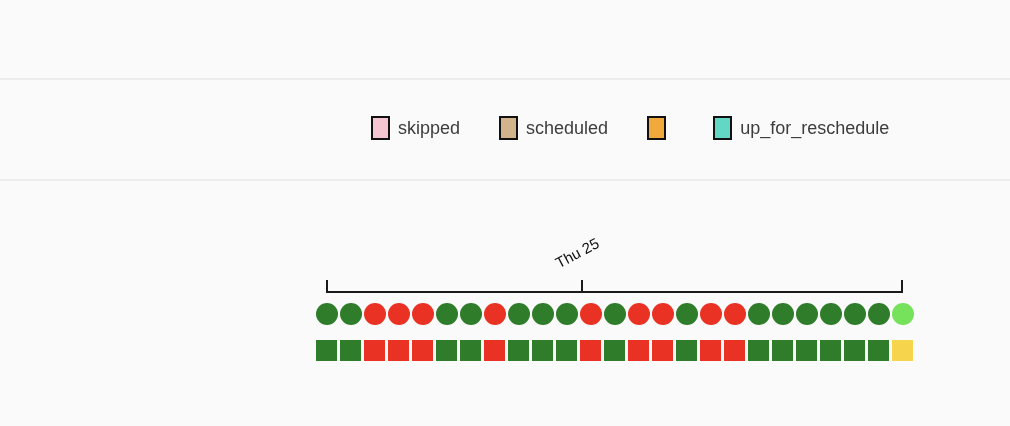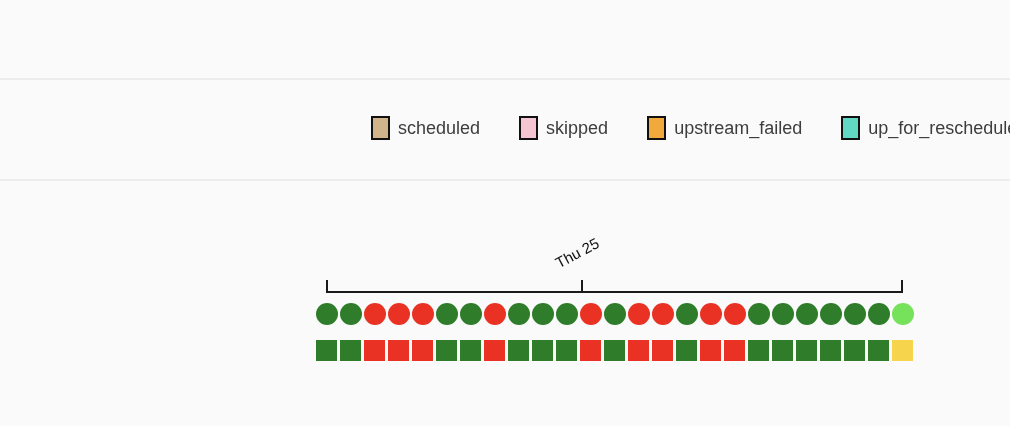--- a/index.html
+++ b/index.html
@@ -46,30 +46,29 @@
   .square{width:21px;height:21px;}
 </style>
 </head>
 <body>
 
 <div class="divider" id="divider-top"></div>
 <div class="divider" id="divider-legend"></div>
 
 <div id="legend">
     <div class="legend-item">
+      <span class="swatch" style="background: rgb(245, 198, 209);"></span>
+      <span class="legend-label">skipped</span>
+    </div>
+    <div class="legend-item">
       <span class="swatch" style="background: rgb(210, 180, 140);"></span>
       <span class="legend-label">scheduled</span>
     </div>
     <div class="legend-item">
-      <span class="swatch" style="background: rgb(245, 198, 209);"></span>
-      <span class="legend-label">skipped</span>
-    </div>
-    <div class="legend-item">
       <span class="swatch" style="background: rgb(242, 169, 59);"></span>
-      <span class="legend-label">upstream_failed</span>
     </div>
     <div class="legend-item">
       <span class="swatch" style="background: rgb(98, 215, 196);"></span>
       <span class="legend-label">up_for_reschedule</span>
     </div>
   </div>
 
 <div id="tick-label">Thu 25</div>
 <div id="axis-line"></div>
 <div class="tick" id="tick-start"></div>

